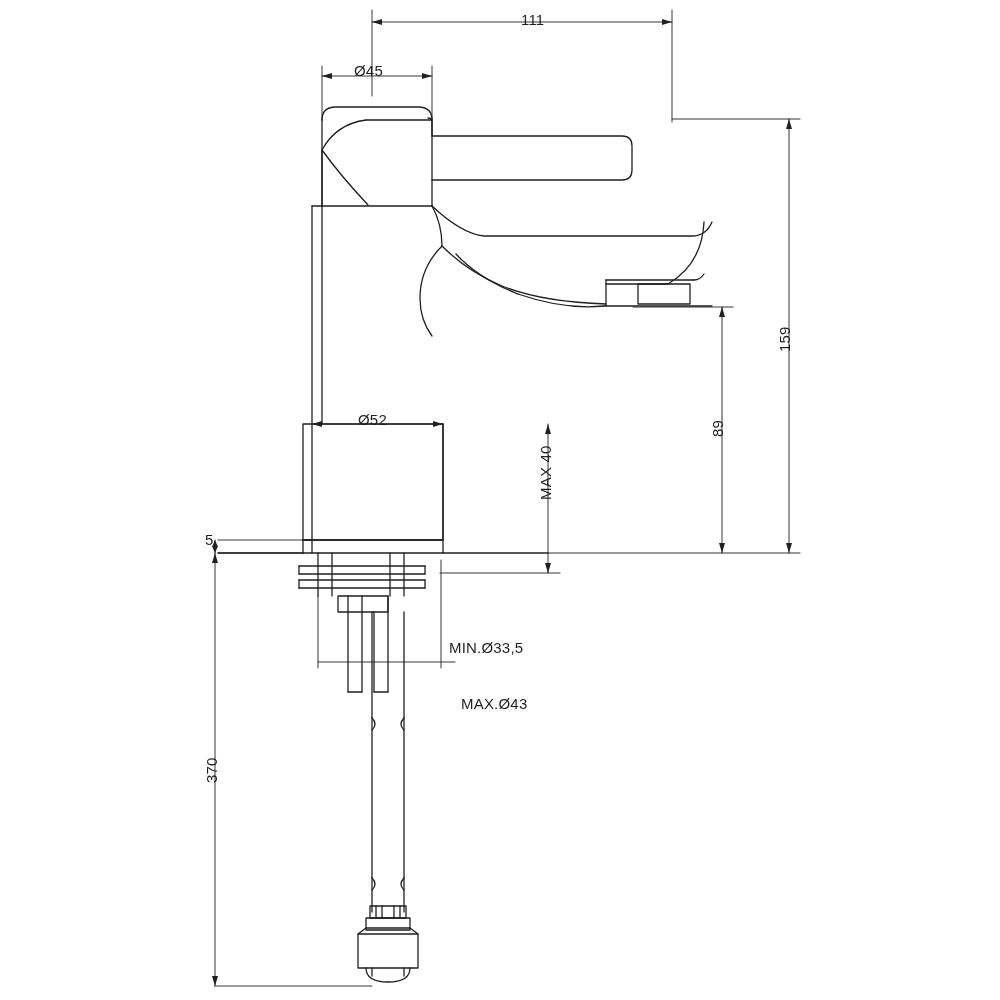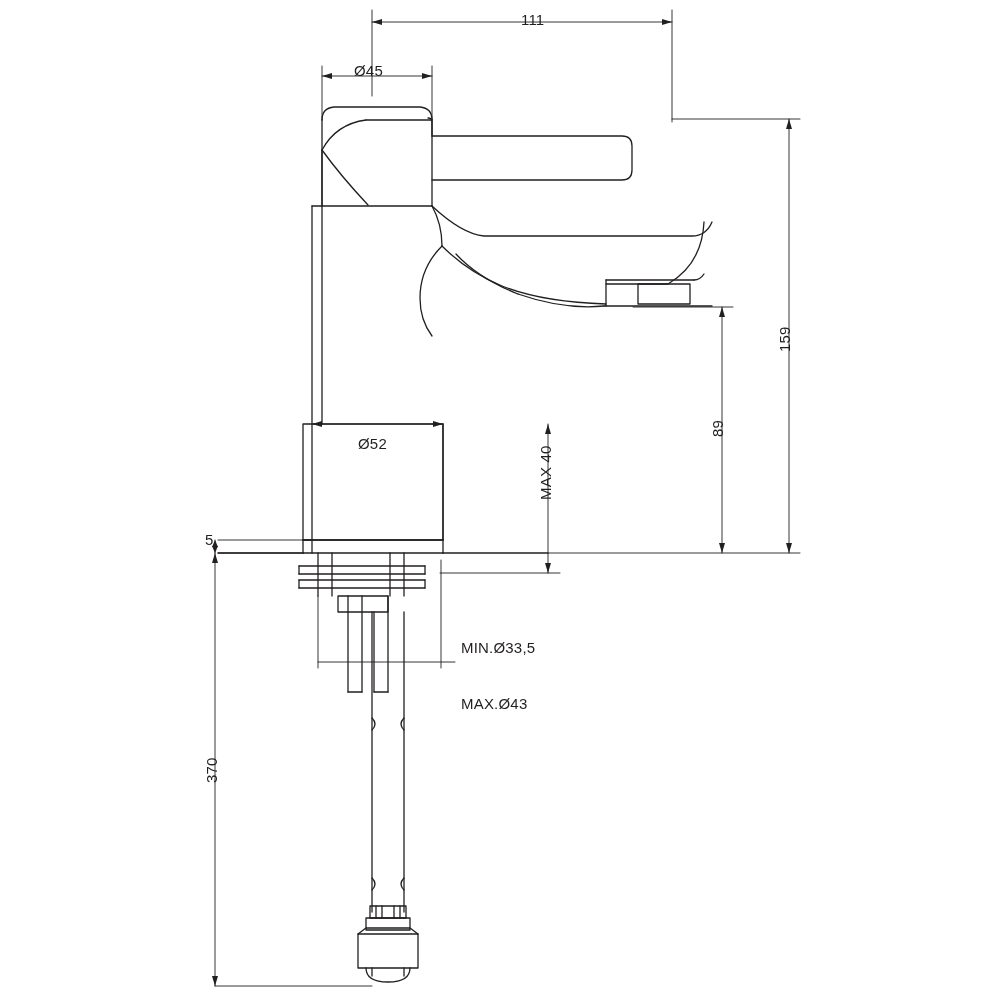--- a/index.html
+++ b/index.html
@@ -180,29 +180,29 @@
         <path d="M404 968 v8"></path>
       </g>
 
     </g>
   </svg>
 
   <div class="dim-label" style="left:521px; top:11px;">111</div>
 
   <div class="dim-label" style="left:354px; top:62px;">Ø45</div>
 
-  <div class="dim-label" style="left:358px; top:411px;margin-top:24px;">Ø52</div>
+  <div class="dim-label" style="left:358px; top:411px;">Ø52</div>
 
   <div class="dim-label rot90" style="left:776px; top:352px;">159</div>
 
   <div class="dim-label rot90" style="left:709px; top:437px;">89</div>
 
   <div class="dim-label rot90" style="left:537px; top:500px;">MAX 40</div>
 
   <div class="dim-label" style="left:205px; top:531px;">5</div>
 
   <div class="dim-label rot90" style="left:203px; top:783px;">370</div>
 
-  <div class="dim-label" style="left:461px; top:639px;text-align:right;">MIN.Ø33,5</div>
+  <div class="dim-label" style="left:449px; top:639px;text-align:right;">MIN.Ø33,5</div>
 
   <div class="dim-label" style="left:461px; top:657px;margin-top:38px;">MAX.Ø43</div>
 
 </div>
 
 </body></html>

